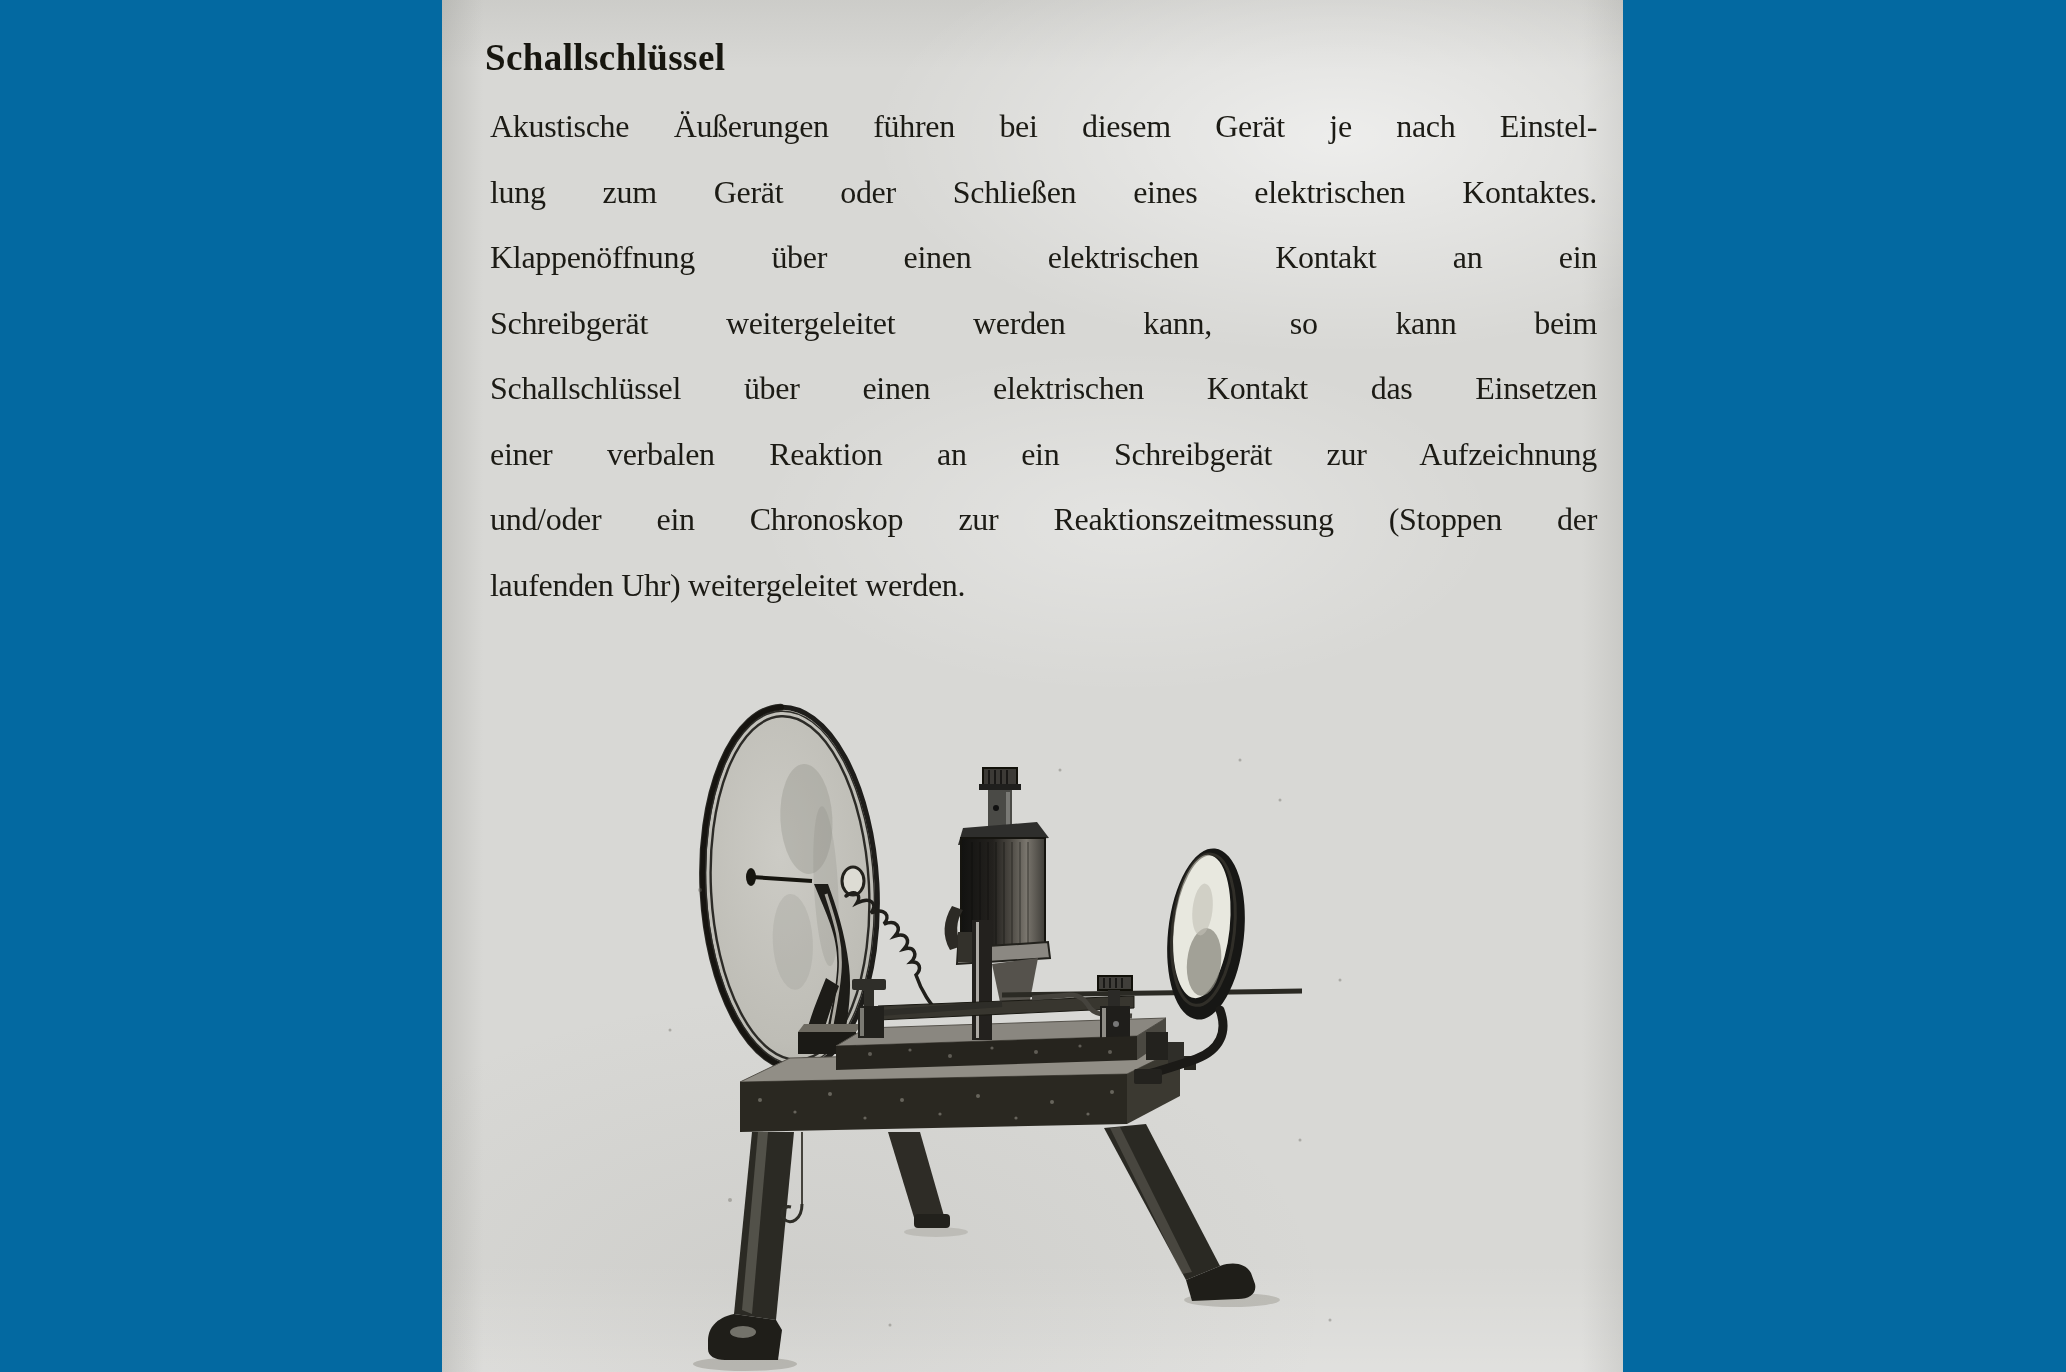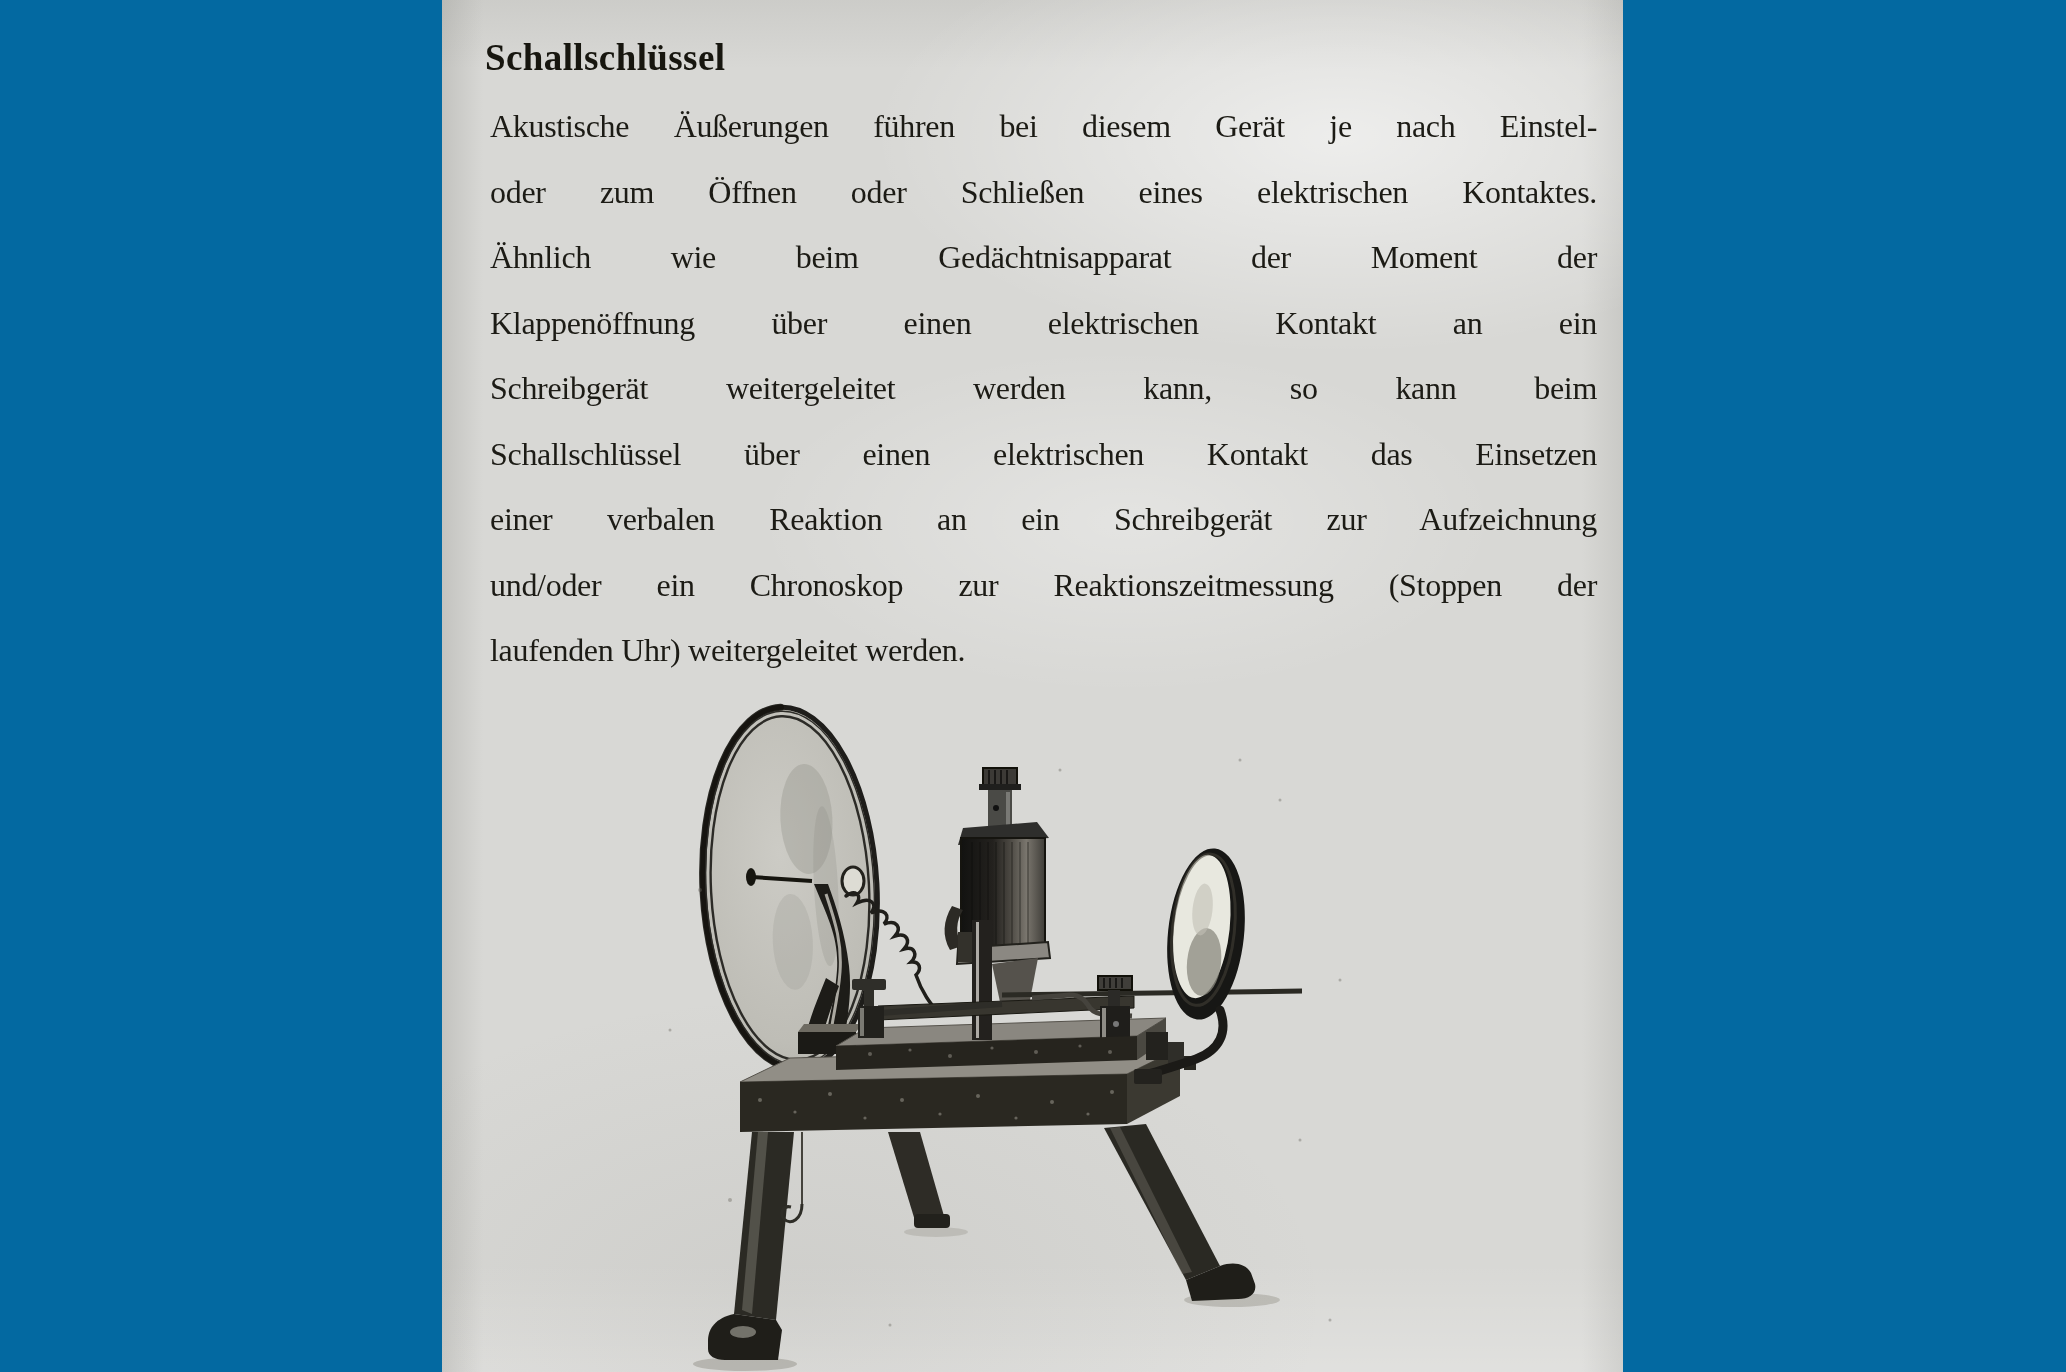--- a/index.html
+++ b/index.html
@@ -36,22 +36,21 @@
 </head>
 <body>
 
 <div class="canvas">
   <div class="page">
 
     <h1 class="title">Schallschlüssel</h1>
 
     <div class="paragraph">
       <div class="line">Akustische Äußerungen führen bei diesem Gerät je nach Einstel-</div>
-      <div class="line">oder zum Öffnen oder Schließen eines elektrischen Kontaktes.</div>
-      <div class="line">Ähnlich wie beim Gedächtnisapparat der Moment der</div>
+      <div class="line">lung zum Gerät oder Schließen eines elektrischen Kontaktes.</div>
       <div class="line">Klappenöffnung über einen elektrischen Kontakt an ein</div>
       <div class="line">Schreibgerät weitergeleitet werden kann, so kann beim</div>
       <div class="line">Schallschlüssel über einen elektrischen Kontakt das Einsetzen</div>
       <div class="line">einer verbalen Reaktion an ein Schreibgerät zur Aufzeichnung</div>
       <div class="line">und/oder ein Chronoskop zur Reaktionszeitmessung (Stoppen der</div>
       <div class="line last">laufenden Uhr) weitergeleitet werden.</div>
     </div>
 
     <svg class="illustration" width="720" height="692" viewBox="0 0 720 692" xmlns="http://www.w3.org/2000/svg">
       <defs>

